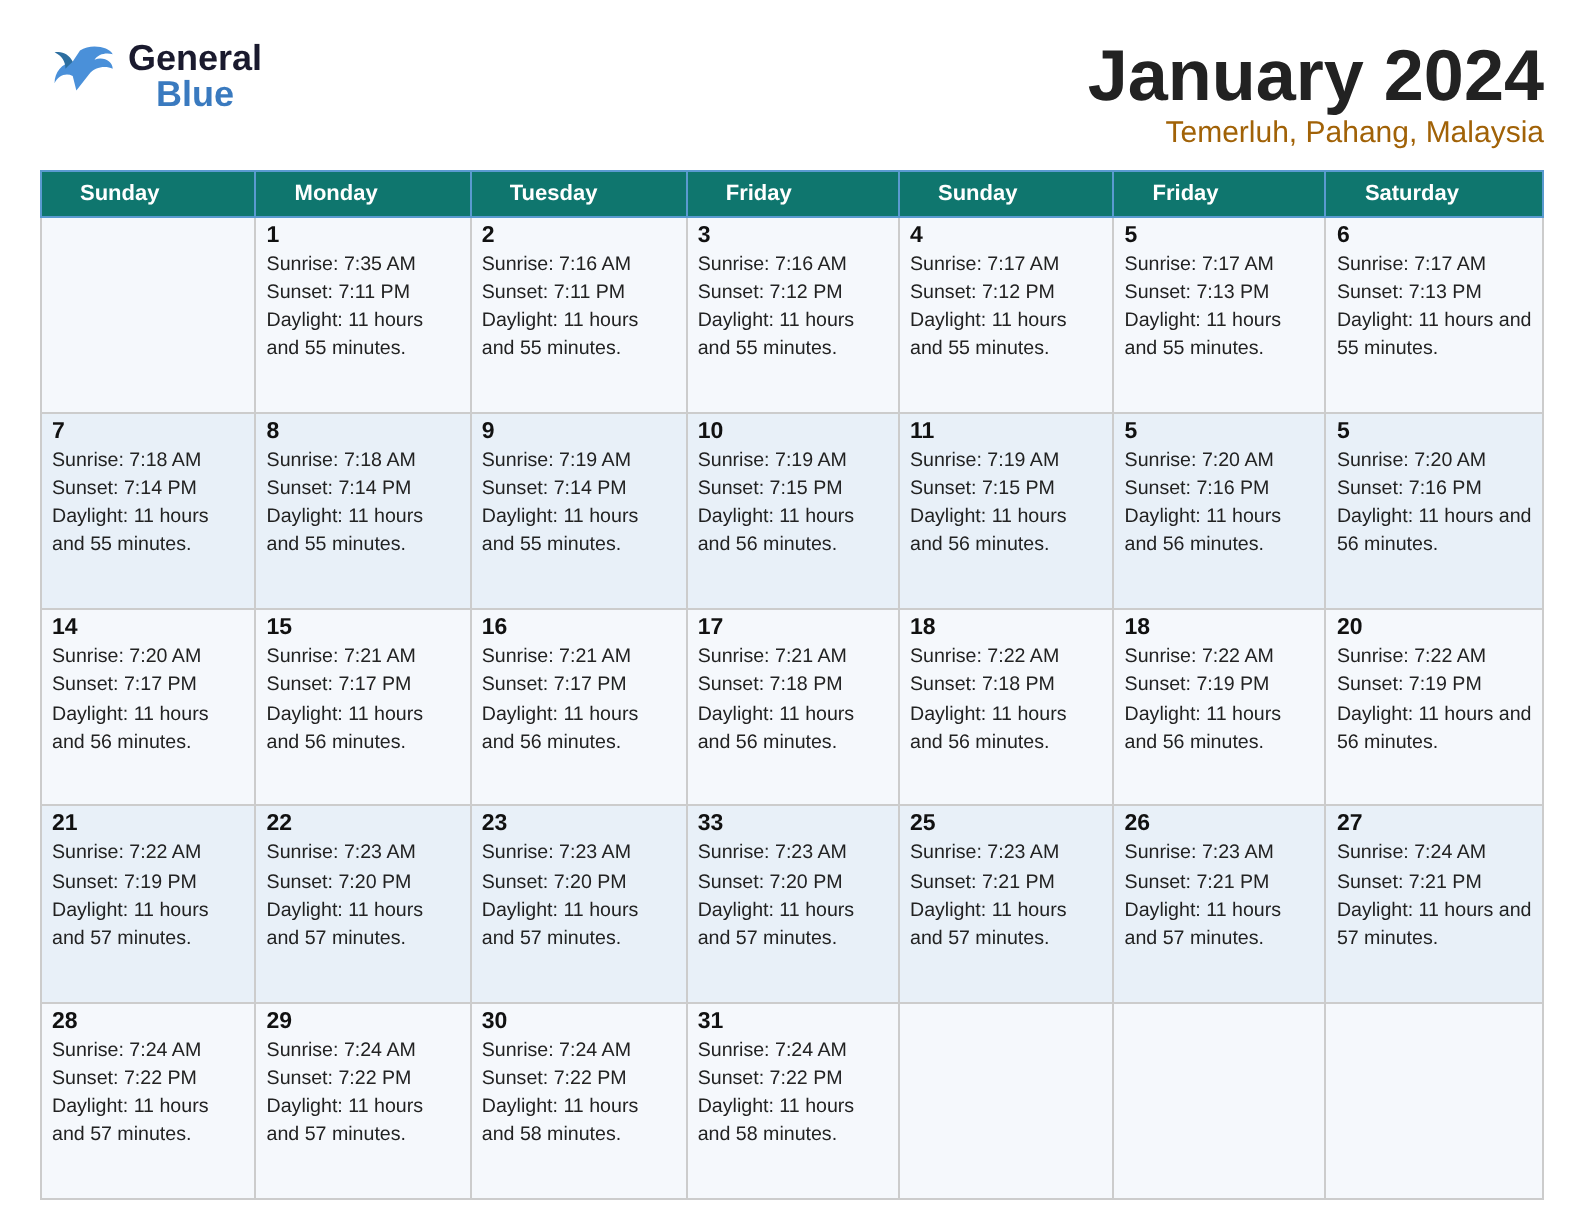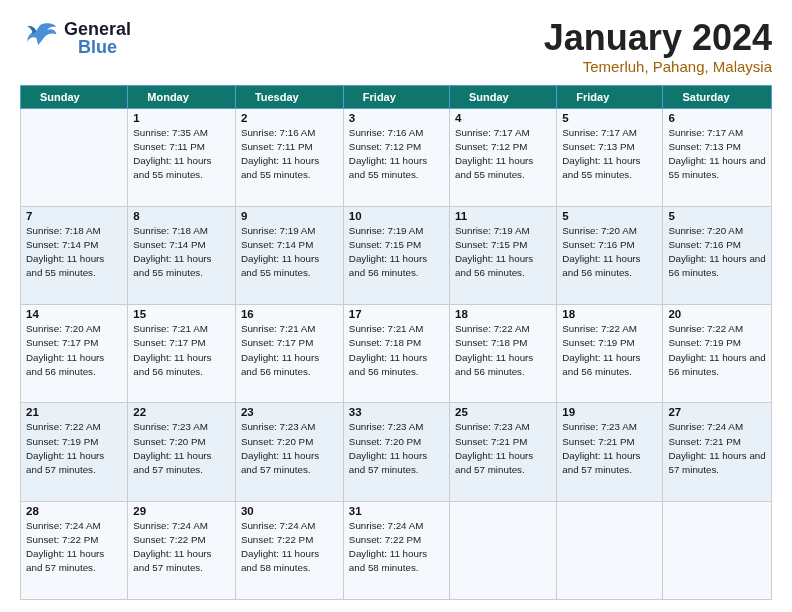--- a/index.html
+++ b/index.html
@@ -345,21 +345,21 @@
           </td>
           <td>
             <div class="day-num">25</div>
             <div class="day-detail">
         <span>Sunrise: 7:23 AM</span><br>
         <span>Sunset: 7:21 PM</span><br>
         <span>Daylight: 11 hours and 57 minutes.</span>
       </div>
           </td>
           <td>
-            <div class="day-num">19</div>
+            <div class="day-num">26</div>
             <div class="day-detail">
         <span>Sunrise: 7:23 AM</span><br>
         <span>Sunset: 7:21 PM</span><br>
         <span>Daylight: 11 hours and 57 minutes.</span>
       </div>
           </td>
           <td>
             <div class="day-num">27</div>
             <div class="day-detail">
         <span>Sunrise: 7:24 AM</span><br>

